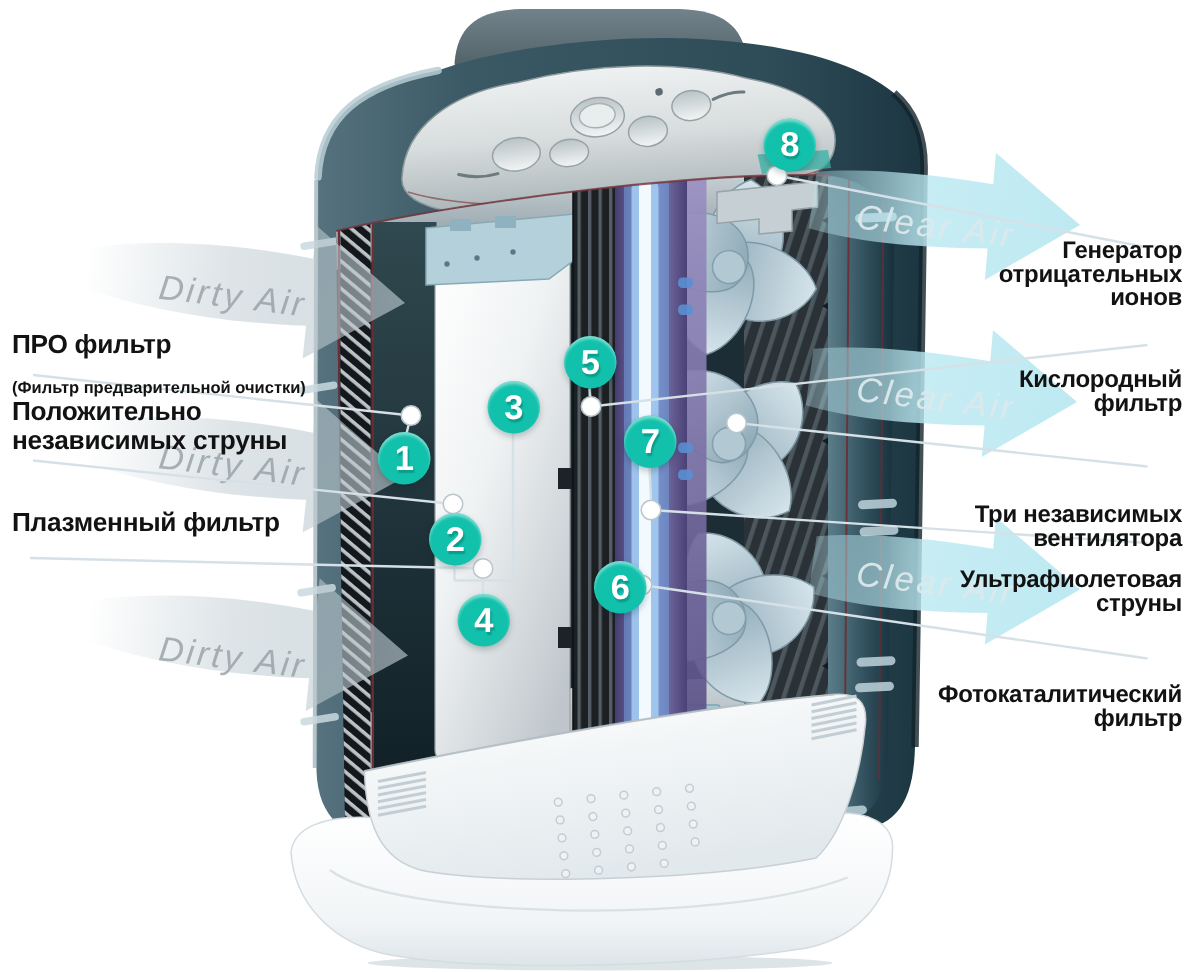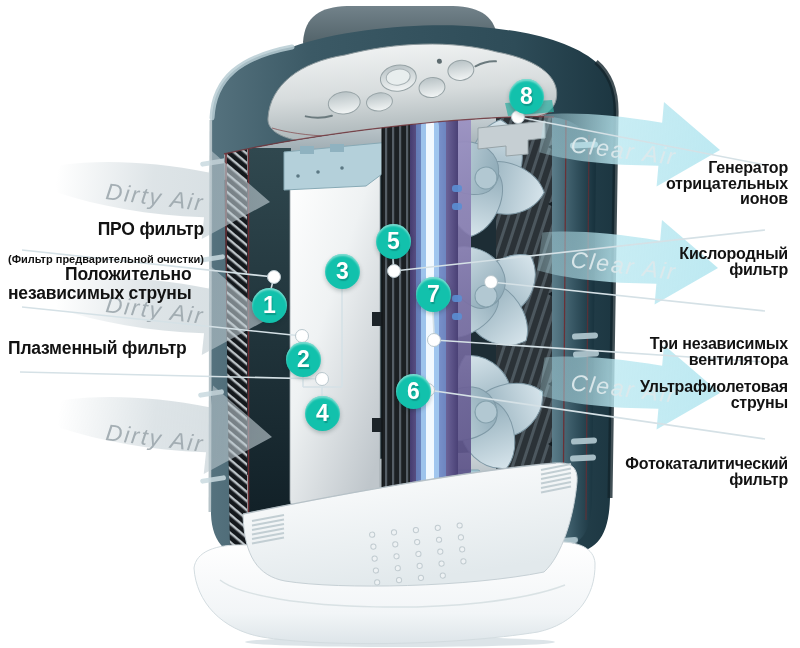--- a/index.html
+++ b/index.html
@@ -7,21 +7,21 @@
          font-family:"Liberation Sans","DejaVu Sans",sans-serif;}
   .layer{position:absolute;left:0;top:0;width:800px;height:648px;}
   svg{display:block;}
   .leader{stroke:var(--leader-line,#d5e1e6);stroke-width:1.6;fill:none;}
   .dot{fill:#ffffff;stroke:#b9c7cd;stroke-width:1;}
   .marker{position:absolute;width:35px;height:35px;border-radius:50%;
           background:var(--accent,#12c1ac);color:#fff;font-weight:bold;font-size:23px;
           display:flex;align-items:center;justify-content:center;
           text-shadow:1px 2px 1px rgba(0,100,90,.4);
           box-shadow:inset 0 2px 2px rgba(255,255,255,.45), 0 2px 4px rgba(0,40,40,.25);}
-  .lbl{position:absolute;color:var(--label-text,#121212);font-weight:bold;text-align:right;}
+  .lbl{position:absolute;color:var(--label-text,#121212);font-weight:bold;}
   .lbl .t{display:block;font-size:17.5px;line-height:19px;white-space:pre-line;letter-spacing:-0.2px;}
   .lbl .s{display:block;font-size:11px;line-height:12px;margin-top:14px;white-space:pre-line;}
   .lbl-r{text-align:right;margin-top:48px;}
   .lbl-r .t{font-size:16px;line-height:15.5px;}
   .wm{position:absolute;font-size:23px;font-style:italic;letter-spacing:2px;font-weight:500;
       transform:rotate(7deg);transform-origin:left center;white-space:nowrap;}
   .wm-dirty{color:var(--watermark-dirty,#9aa5ab);opacity:.85;}
   .wm-clear{color:var(--watermark-clear,#dde9ec);opacity:.95;}
 </style>
 </head>

